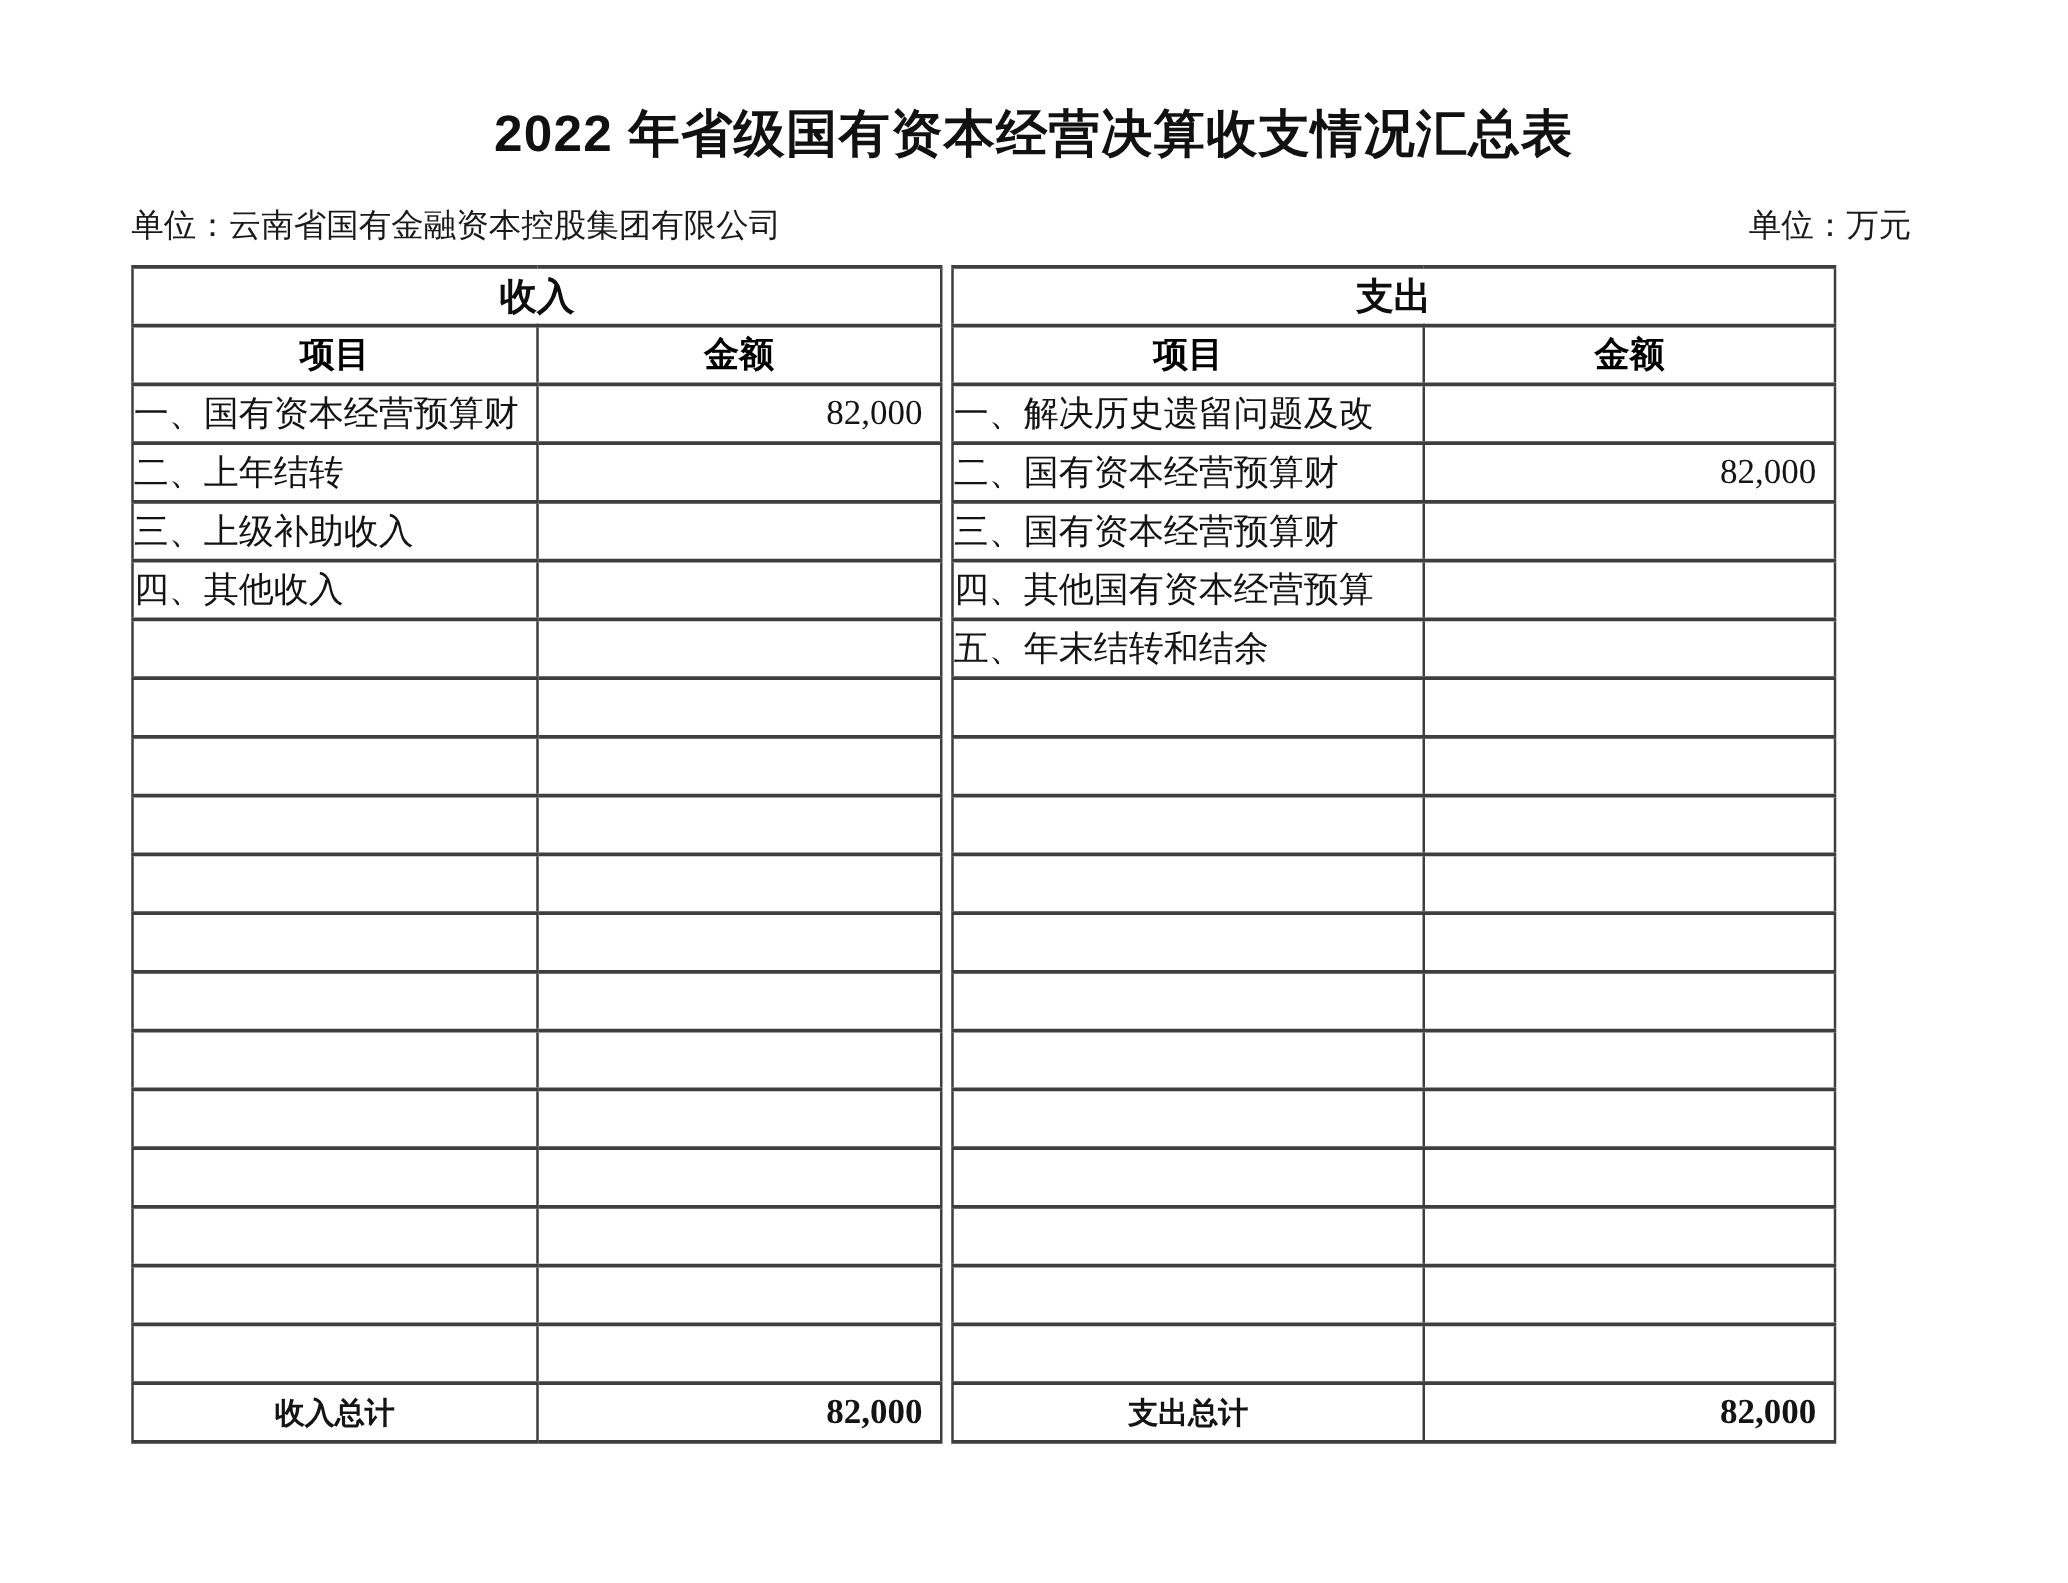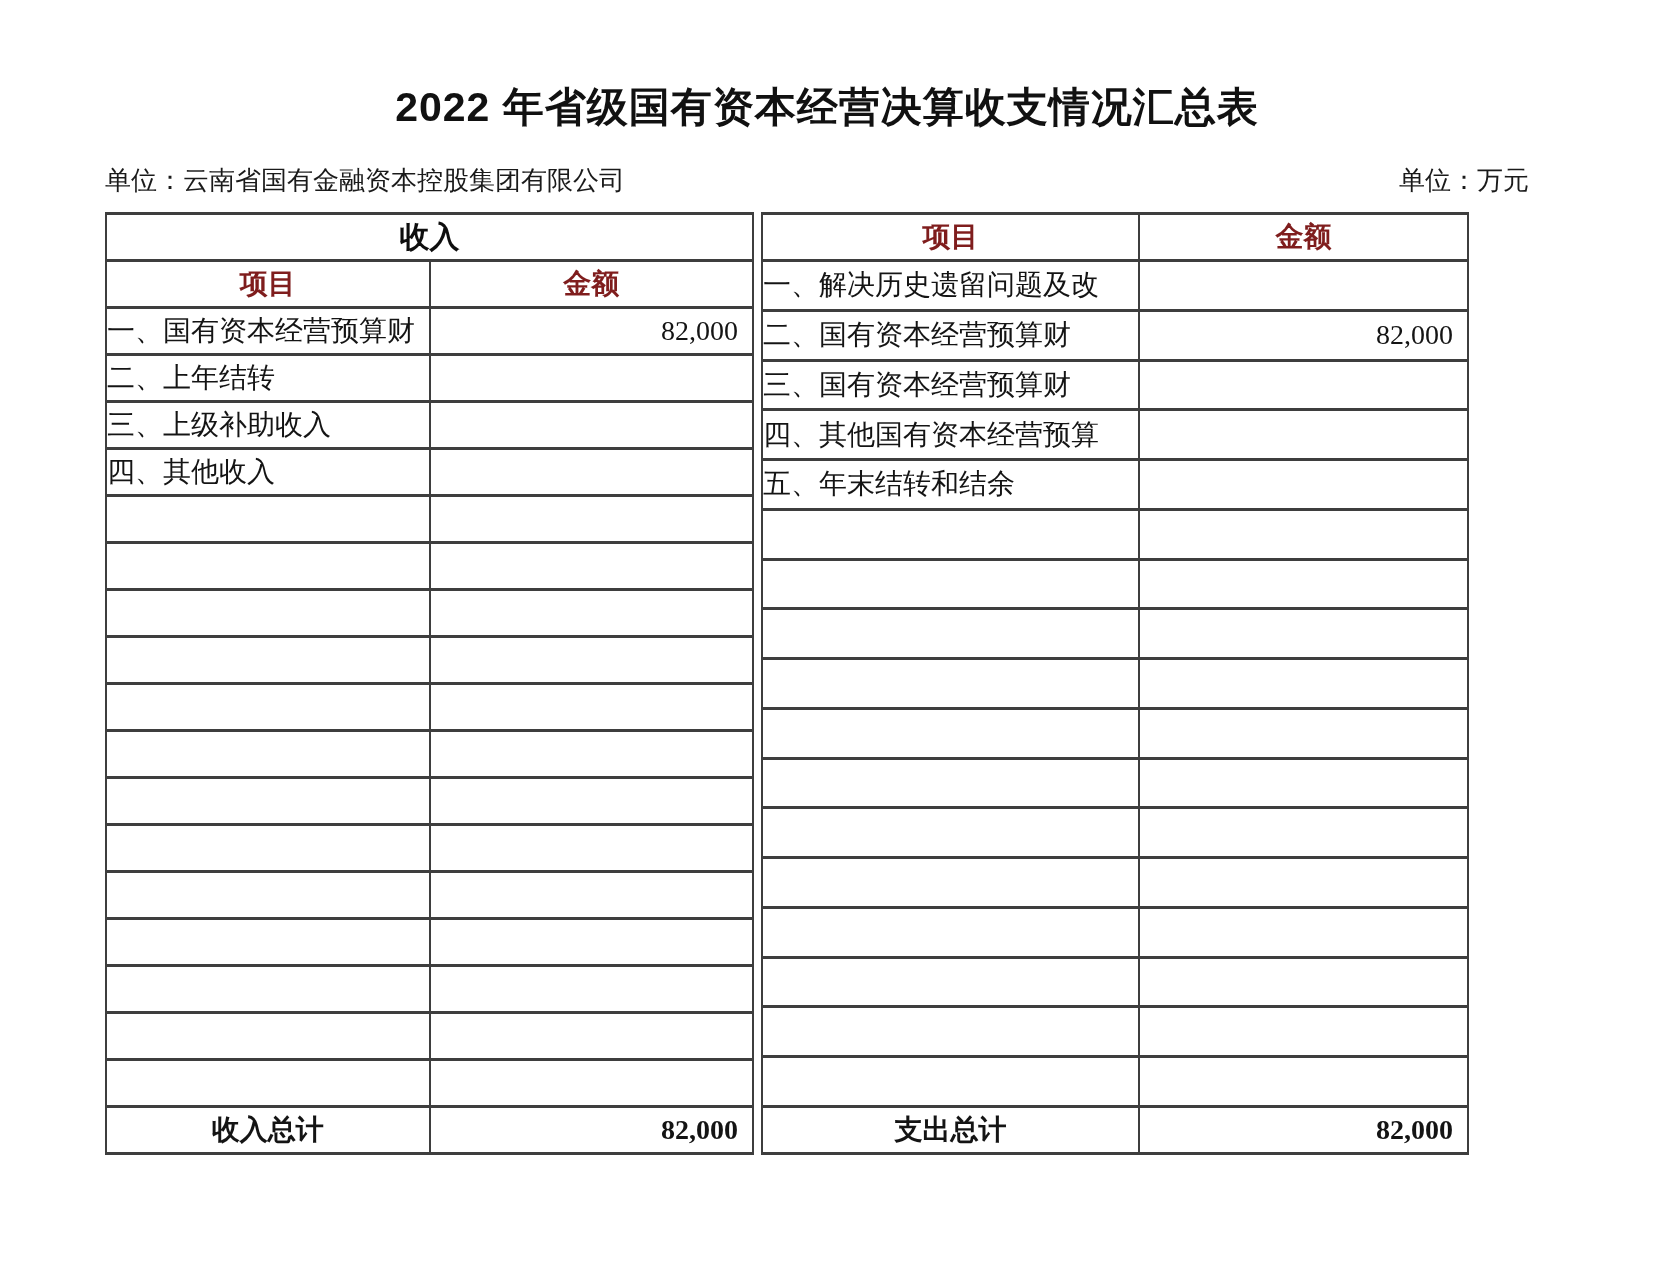--- a/index.html
+++ b/index.html
@@ -72,35 +72,35 @@
     font-size: 30px;
     font-weight: bold;
     text-align: center;
     color: #0e0e0e;
   }
   th.col-header {
     font-family: "Liberation Sans", sans-serif;
     font-size: 28px;
     font-weight: bold;
     text-align: center;
-    color: #7f1d1d;
+    color: #000000;
   }
   td.item-cell {
     font-size: 28px;
     text-align: left;
     padding-left: 0;
   }
   td.amount-cell {
     font-size: 28px;
     text-align: right;
     padding-right: 14px;
   }
   tfoot td.total-label {
     font-family: "Liberation Sans", sans-serif;
-    font-size: 28px;
+    font-size: 24px;
     font-weight: bold;
     text-align: center;
   }
   tfoot td.total-amount {
     font-size: 28px;
     font-weight: bold;
     text-align: right;
     padding-right: 14px;
   }
 </style>
@@ -211,20 +211,23 @@
         </tfoot>
       </table>
 
       <table class="expense-table">
         <colgroup>
             <col class="c-item">
             <col class="c-amount">
           </colgroup>
         <thead>
           <tr>
+            <th class="section-header" colspan="2">支出</th>
+          </tr>
+          <tr>
             <th class="col-header">项目</th>
             <th class="col-header">金额</th>
           </tr>
         </thead>
         <tbody id="expense-body">
             <tr>
               <td class="item-cell">一、解决历史遗留问题及改</td>
               <td class="amount-cell"></td>
             </tr>
             <tr>

